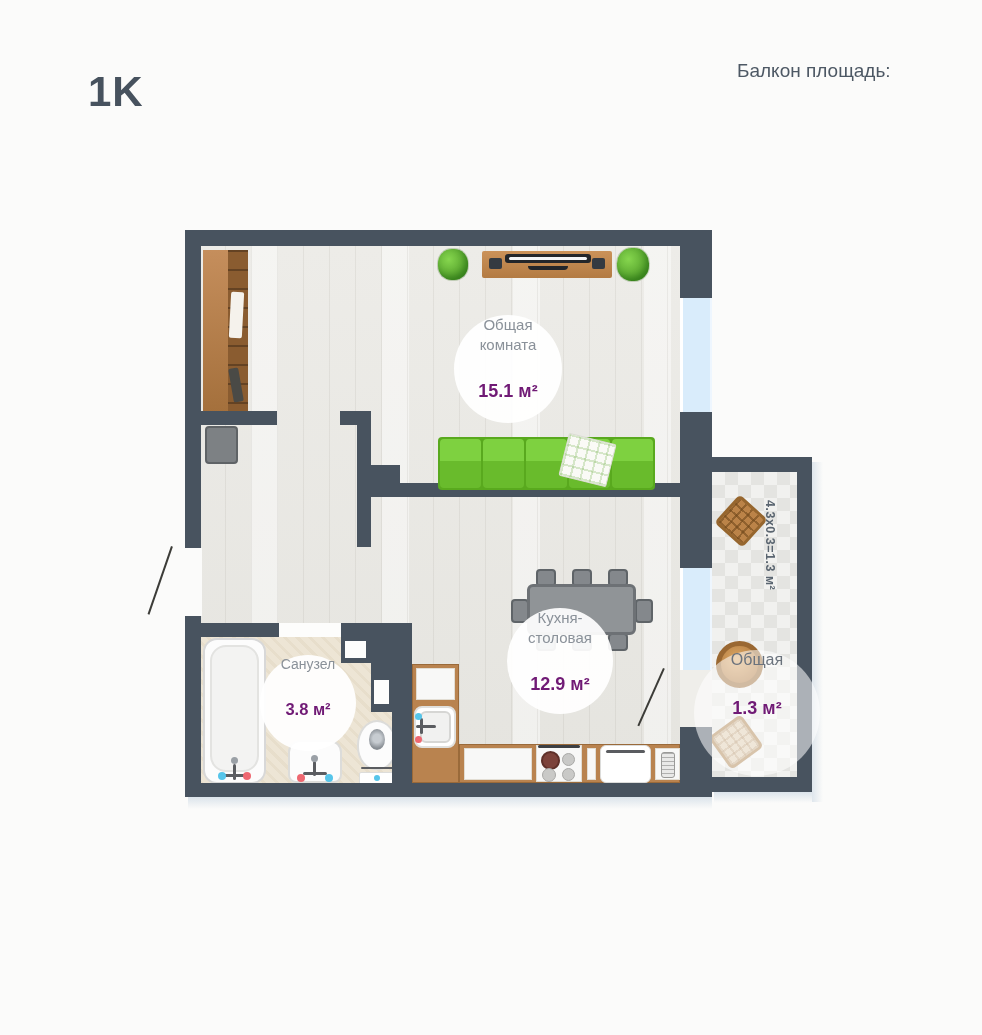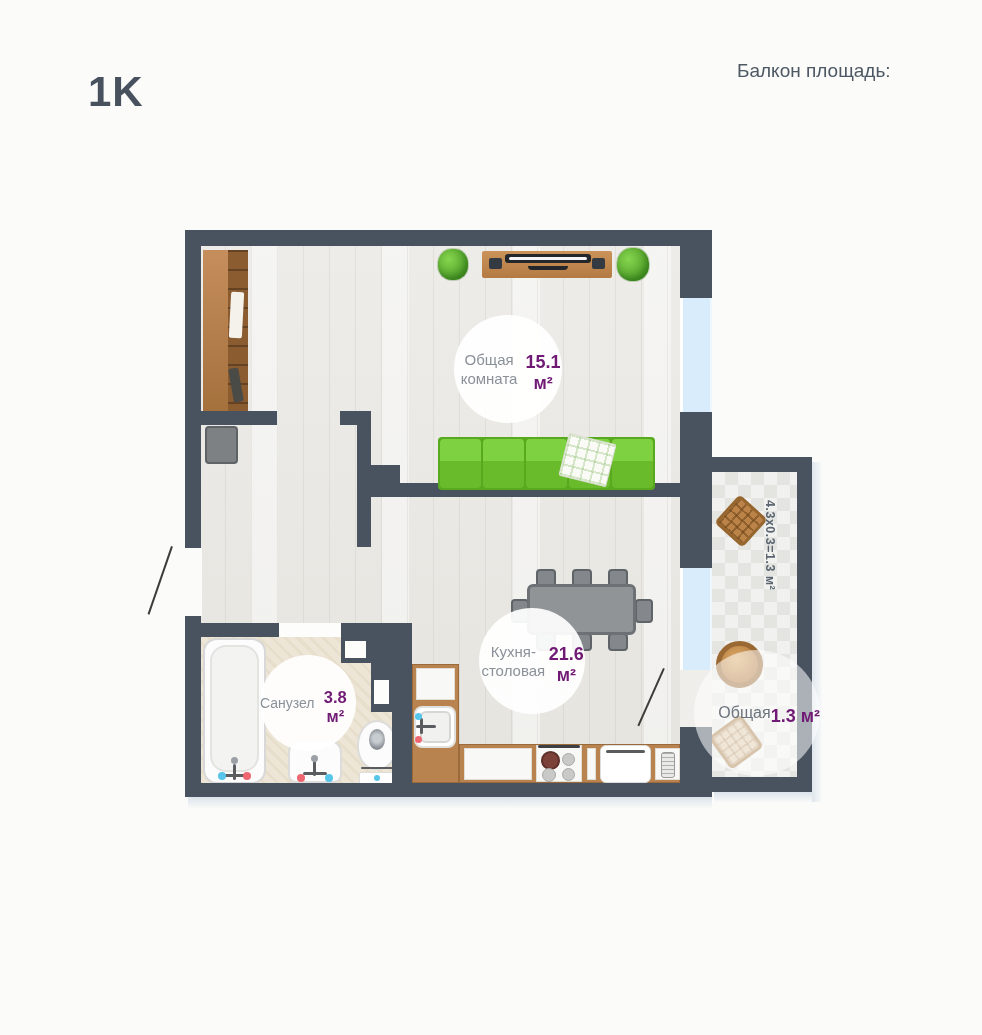--- a/index.html
+++ b/index.html
@@ -37,21 +37,21 @@
     background-color:#ececea;
     background-image:conic-gradient(#e4e4e1 25%, #f1f1ef 0 50%, #e4e4e1 0 75%, #f1f1ef 0);
     background-size:26px 26px;
   }
   .window{position:absolute;background:#d9ecfb;border-left:3px solid #ffffff;border-right:2px solid #eef6fe;box-sizing:border-box;}
   .door-line{position:absolute;width:2px;background:#3c3c38;transform-origin:top left;}
   .shadow-band-b{position:absolute;background:linear-gradient(180deg, rgba(168,190,210,0.38), rgba(168,190,210,0));}
   .shadow-band-r{position:absolute;background:linear-gradient(90deg, rgba(168,190,210,0.34), rgba(168,190,210,0));}
   
   .room-label{position:absolute;border-radius:50%;background:rgba(255,255,255,0.93);
-    display:flex;align-items:center;justify-content:flex-end;text-align:center;}
+    display:flex;flex-direction:column;align-items:center;justify-content:flex-start;text-align:center;gap:20px;}
   .room-label.translucent{background:rgba(255,255,255,0.55);}
   .room-name{color:#8a9199;font-size:15px;line-height:1.3;max-width:88%;}
   .room-area{color:#701a75;font-size:18px;font-weight:800;margin-top:7px;}
   .room-label.small .room-name{font-size:14px;}
   .room-label.small .room-area{font-size:16.5px;}
   .dim-note{position:absolute;writing-mode:vertical-rl;text-orientation:sideways;
     font-size:12.5px;font-weight:700;color:#5a6570;letter-spacing:0.5px;}
   
   .wardrobe{position:absolute;background:linear-gradient(180deg,#c58e5c,#a4703c);}
   .wardrobe-strip{position:absolute;background-color:#8a5c30;
@@ -242,22 +242,22 @@
   <div class="shadow-band-r" style="left:812px;top:462px;width:11px;height:340px;"></div>
 
   <div class="room-label" style="left:454px;top:315px;width:108px;height:108px;">
     <div class="room-name">Общая комната</div>
     <div class="room-area">15.1 м²</div>
   </div>
   <div class="room-label small" style="left:260px;top:655px;width:96px;height:96px;">
     <div class="room-name">Санузел</div>
     <div class="room-area">3.8 м²</div>
   </div>
-  <div class="room-label" style="left:479px;top:608px;width:106px;height:106px;">
+  <div class="room-label" style="left:507px;top:608px;width:106px;height:106px;">
     <div class="room-name">Кухня-столовая</div>
-    <div class="room-area">21.6 м²</div>
+    <div class="room-area">12.9 м²</div>
   </div>
   <div class="room-label translucent" style="left:694px;top:650px;width:126px;height:126px;">
     <div class="room-name" style="color:#6b737d;font-size:16px;">Общая</div>
     <div class="room-area">1.3 м²</div>
   </div>
 
 </div>
 
 </body></html>

